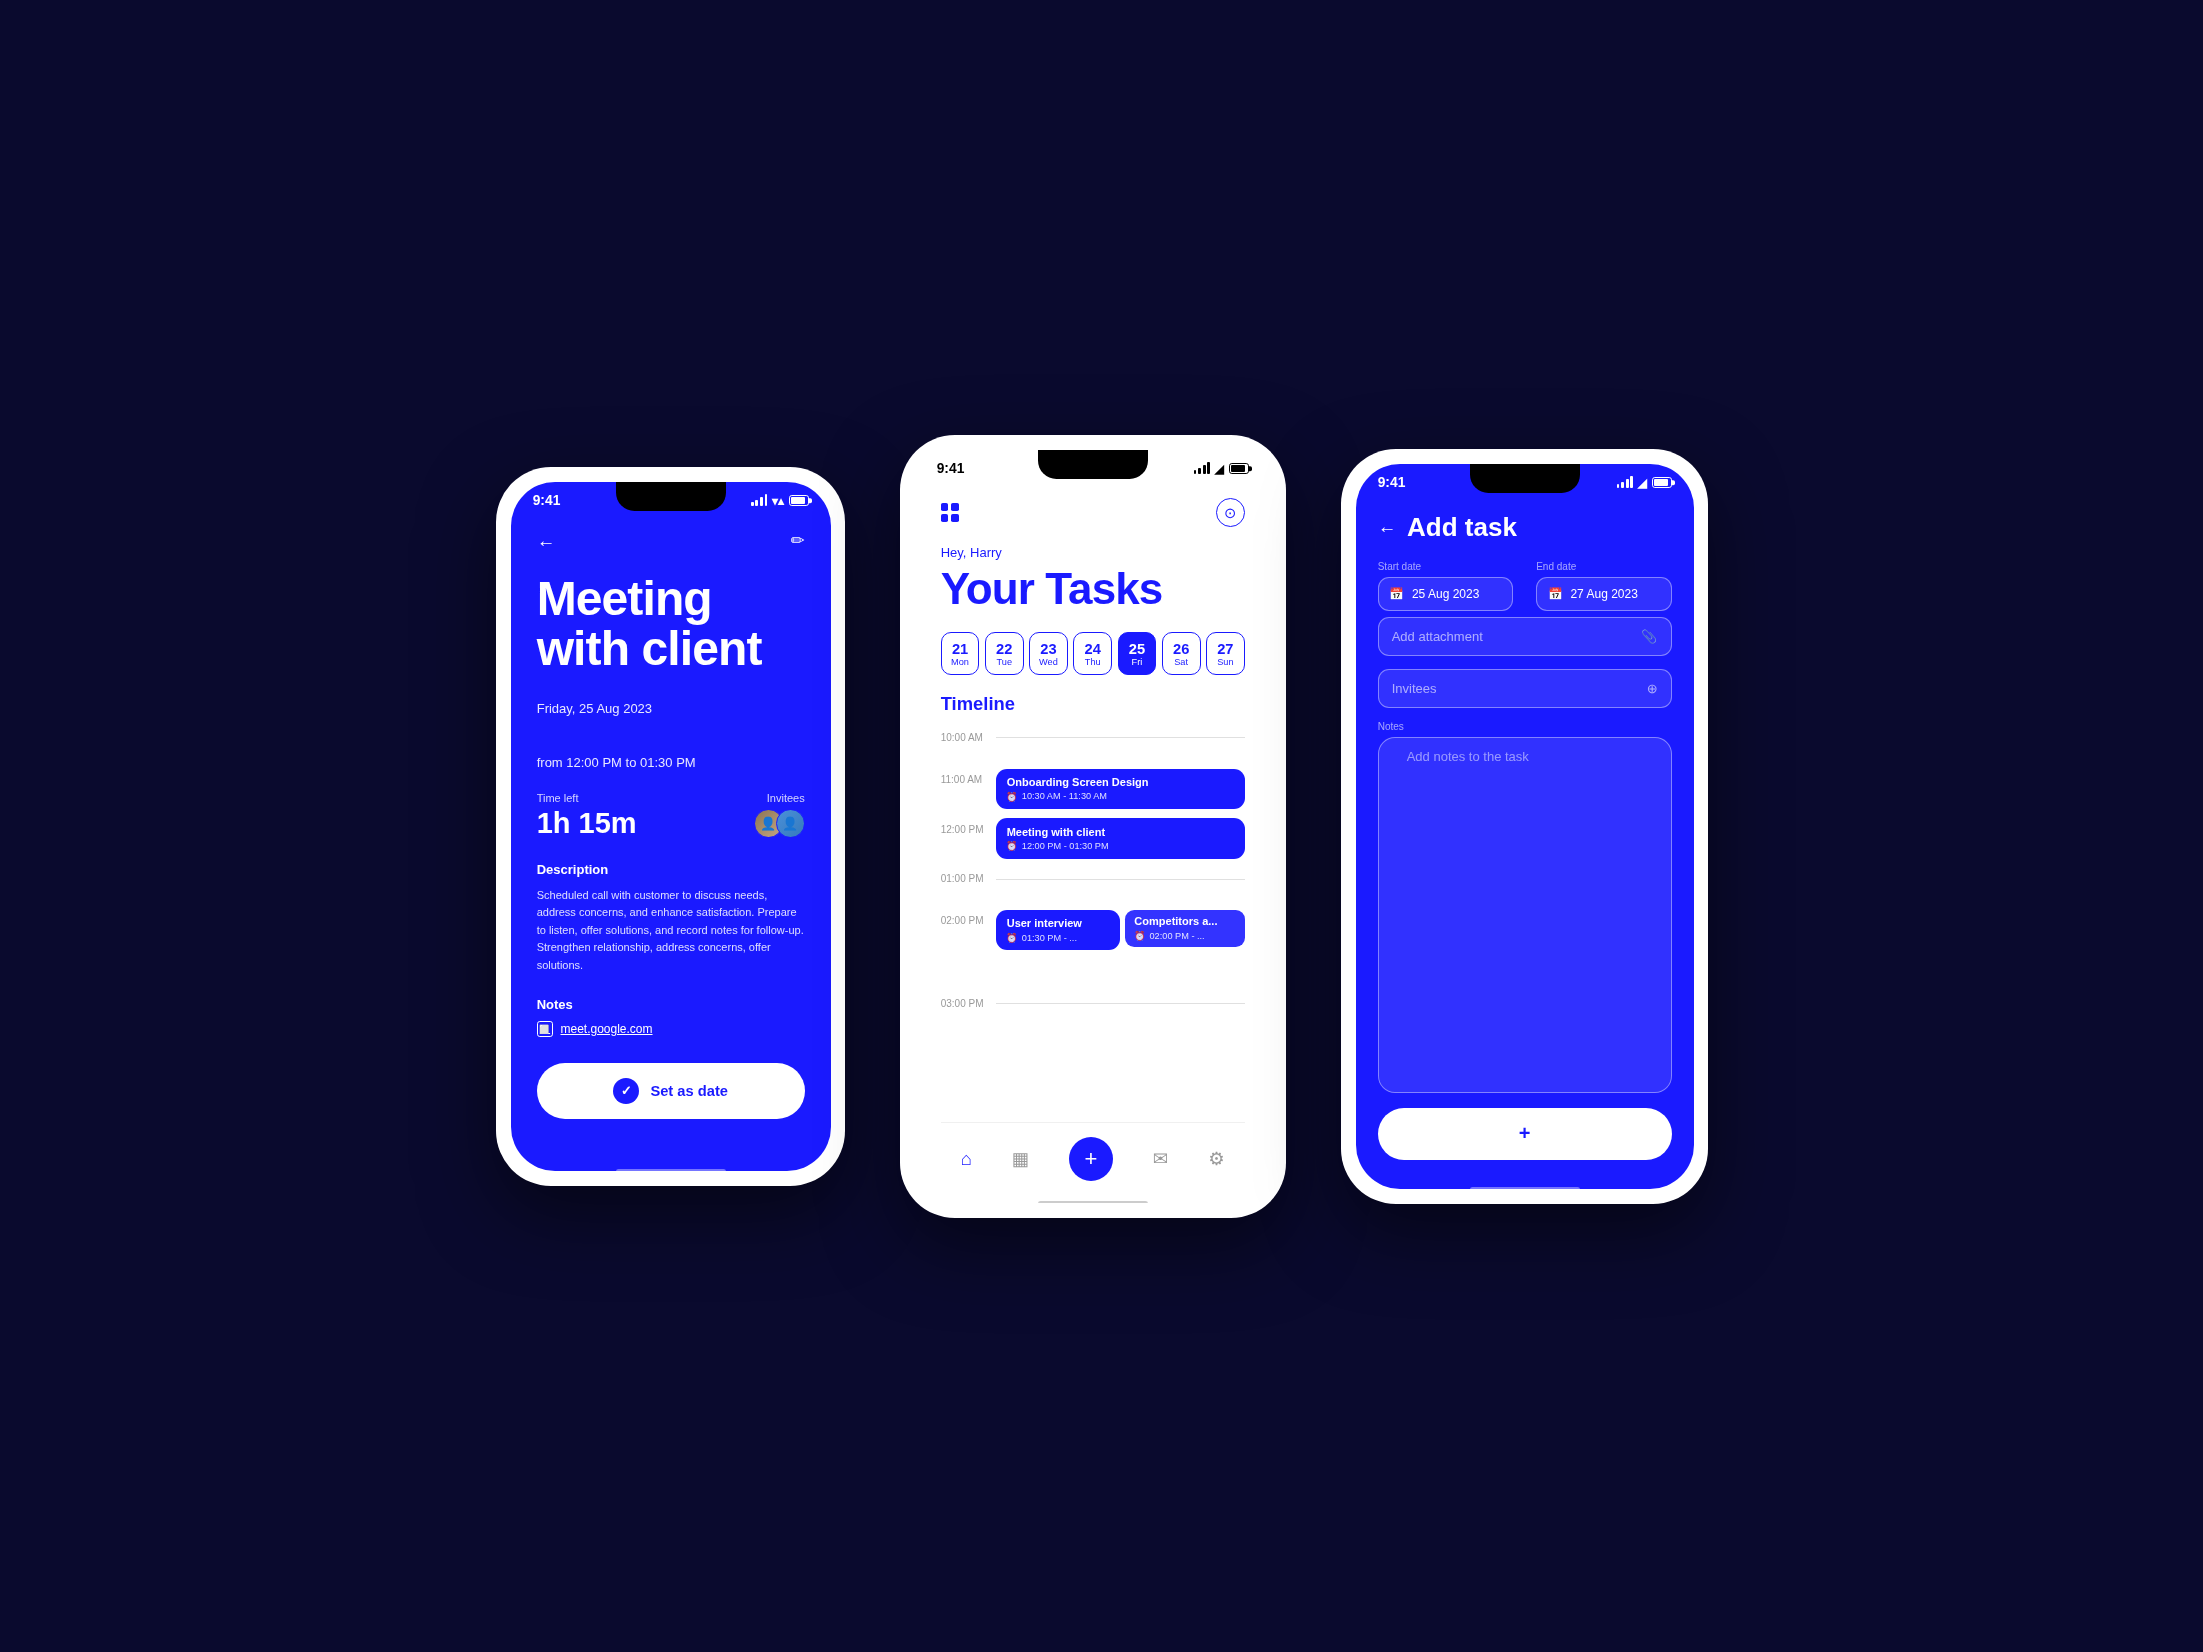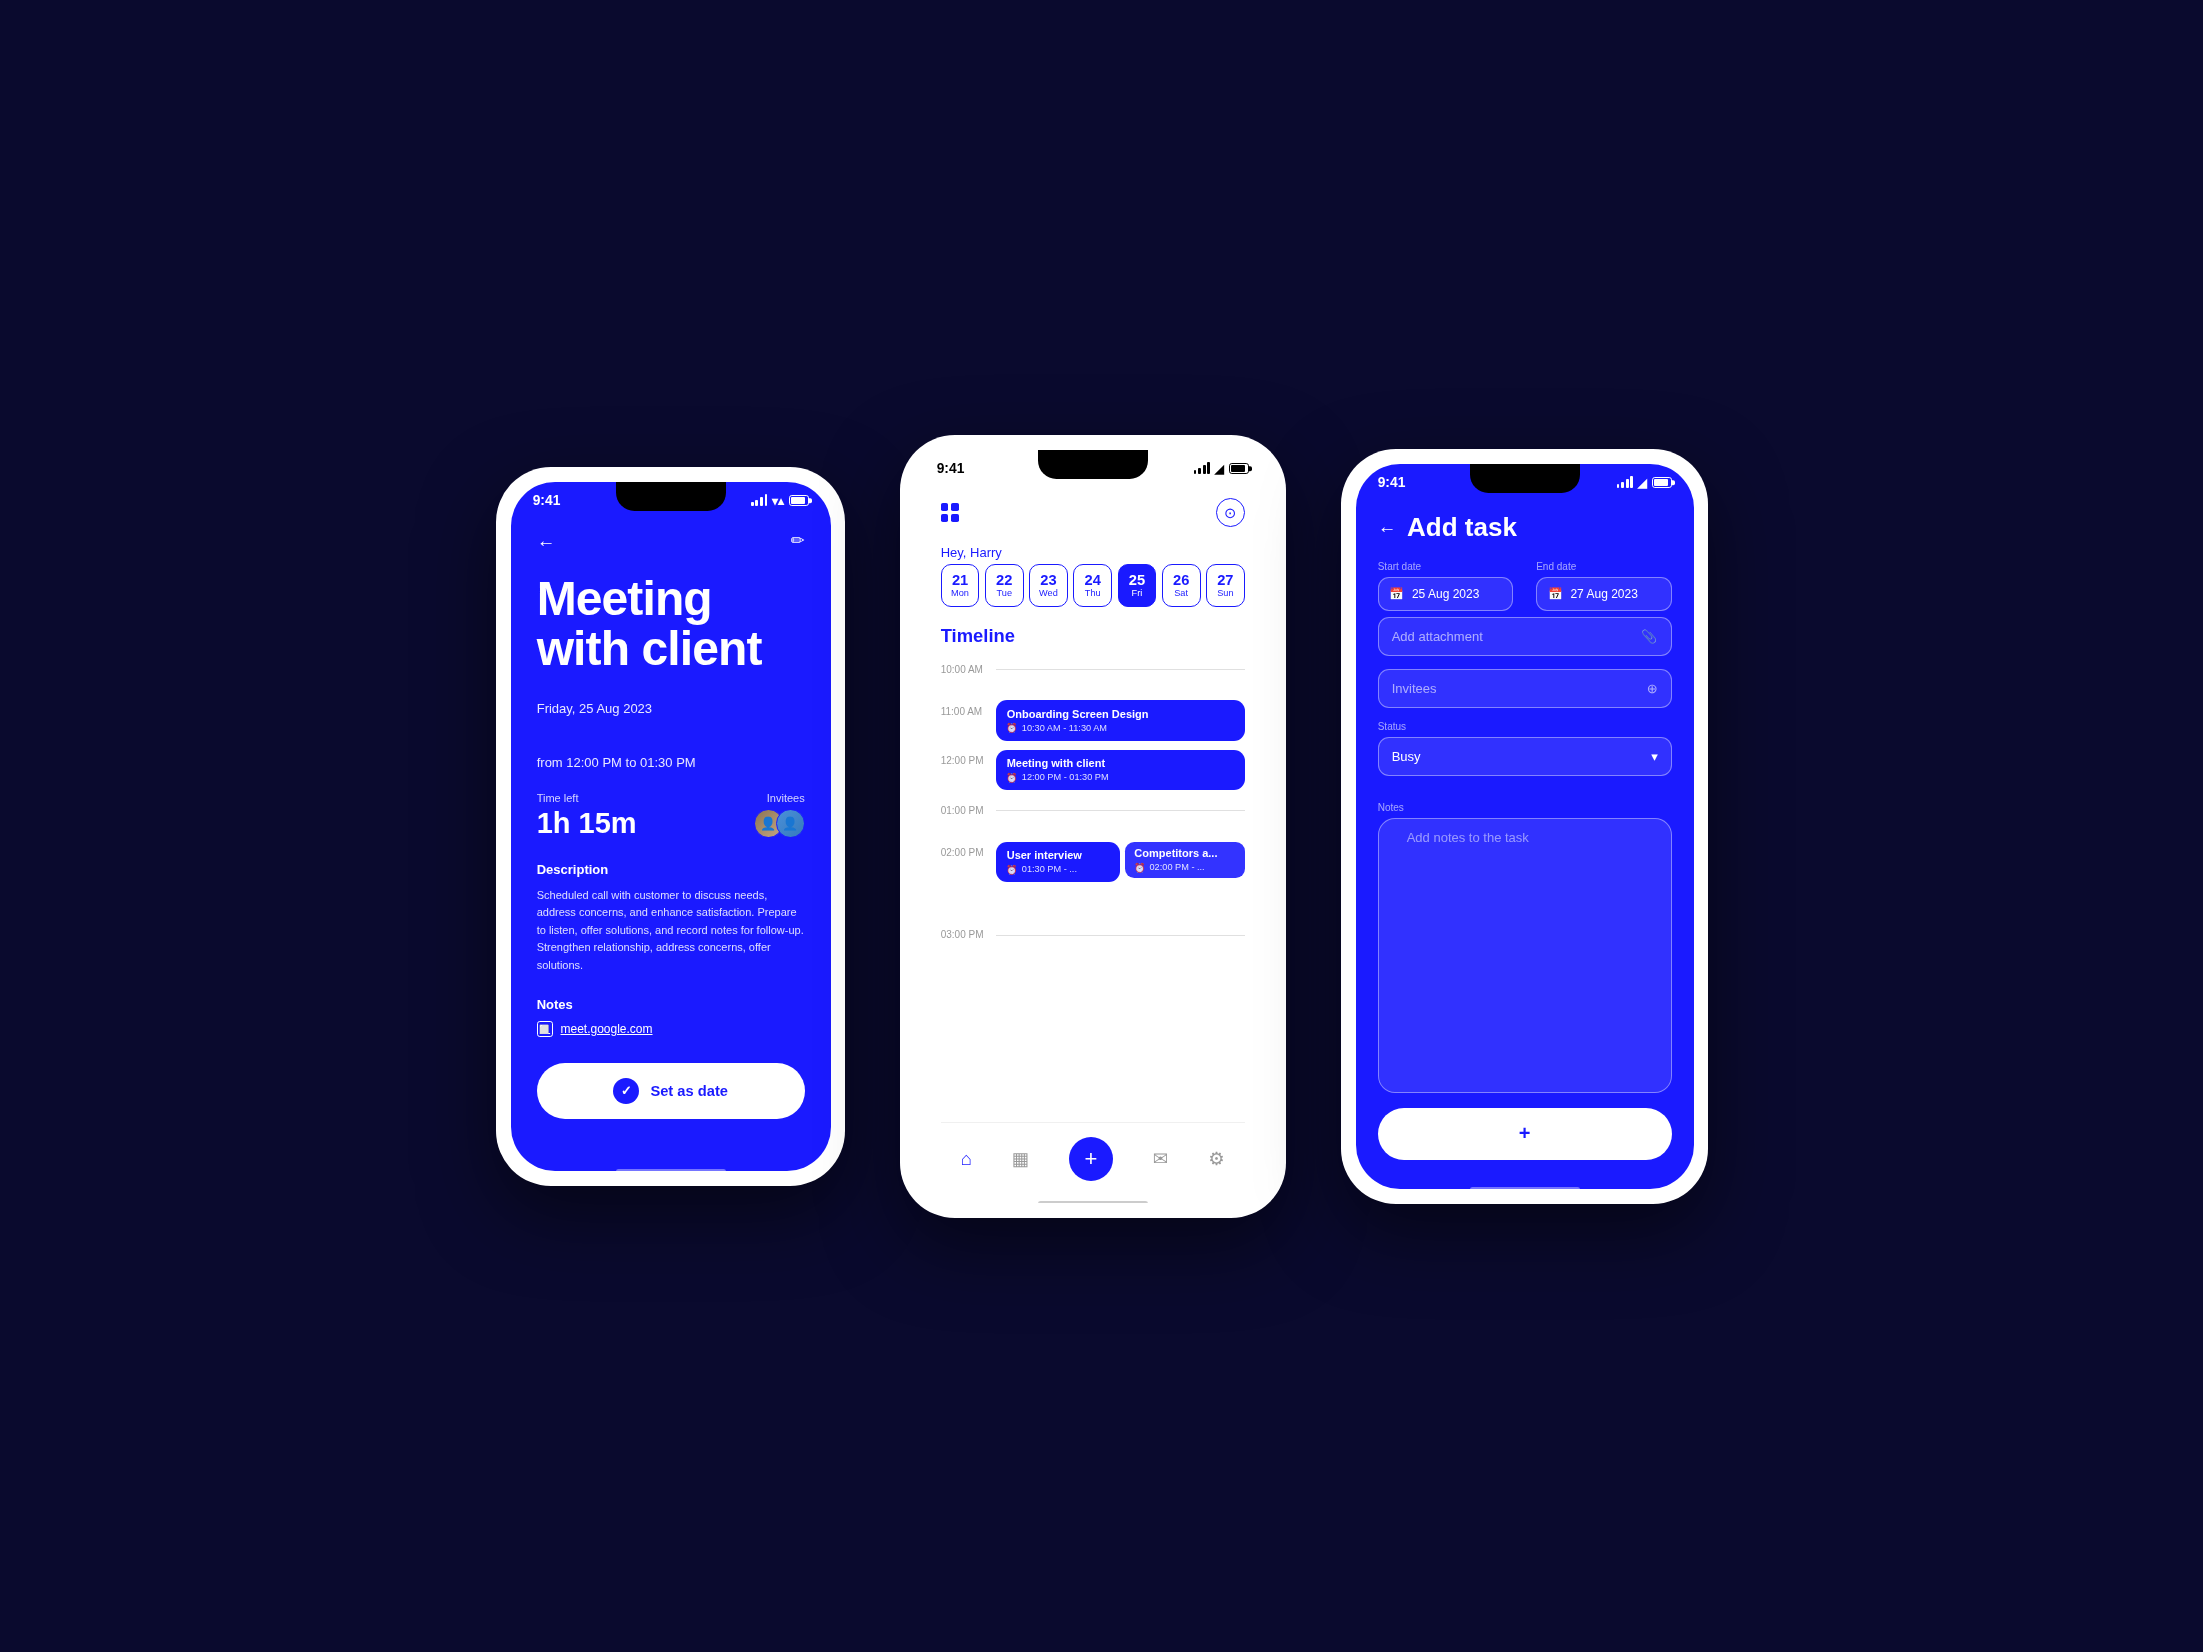--- a/index.html
+++ b/index.html
@@ -754,20 +754,21 @@
           <div class="grid-cell"></div>
           <div class="grid-cell"></div>
           <div class="grid-cell"></div>
         </div>
         <div class="user-icon-circle">
           <span>⊙</span>
         </div>
       </div>
 
       <div class="greeting">Hey, Harry</div>
+      <div class="page-title-center">Your Tasks</div>
 
       <div class="calendar-strip">
         <div class="cal-day">
           <span class="cal-day-num">21</span>
           <span class="cal-day-name">Mon</span>
         </div>
         <div class="cal-day">
           <span class="cal-day-num">22</span>
           <span class="cal-day-name">Tue</span>
         </div>
@@ -926,27 +927,20 @@
       <div class="form-row-icon">
         <span>Add attachment</span>
         <span>📎</span>
       </div>
 
       <div class="form-row-icon">
         <span>Invitees</span>
         <span>⊕</span>
       </div>
 
-      <div style="margin-bottom:13px">
-        <span class="form-section-label">Status</span>
-        <div class="form-select-row">
-          <span>Busy</span>
-          <span>▾</span>
-        </div>
-      </div>
 
       <div style="margin-bottom:14.7px;flex:1;display:flex;flex-direction:column">
         <span class="form-section-label">Notes</span>
         <div class="notes-area">
           <span>Add notes to the task</span>
         </div>
       </div>
 
       <button class="add-task-btn">
         <span>+</span>

